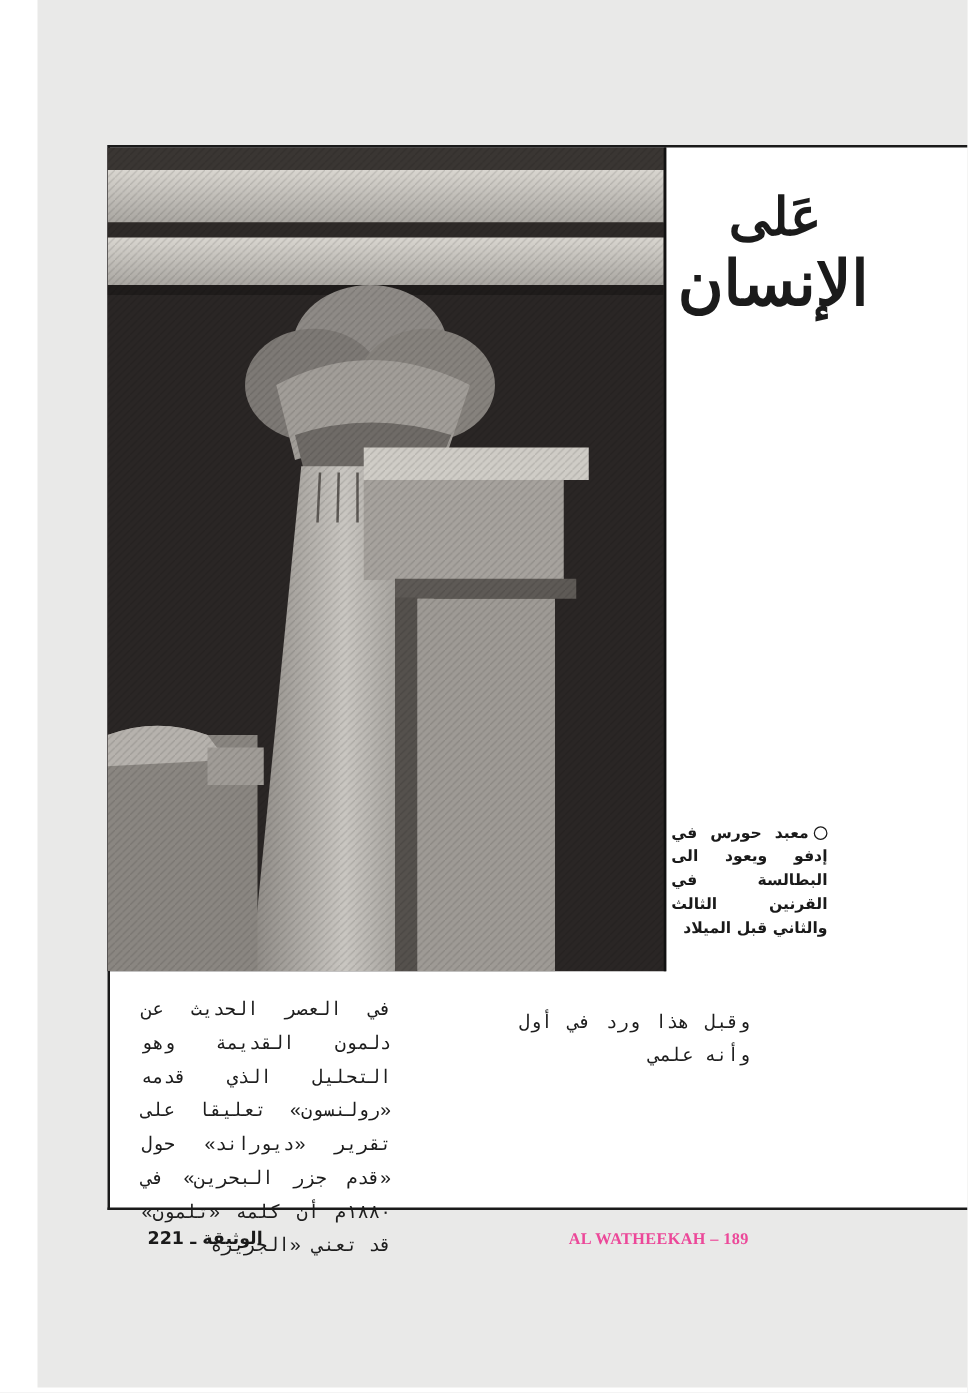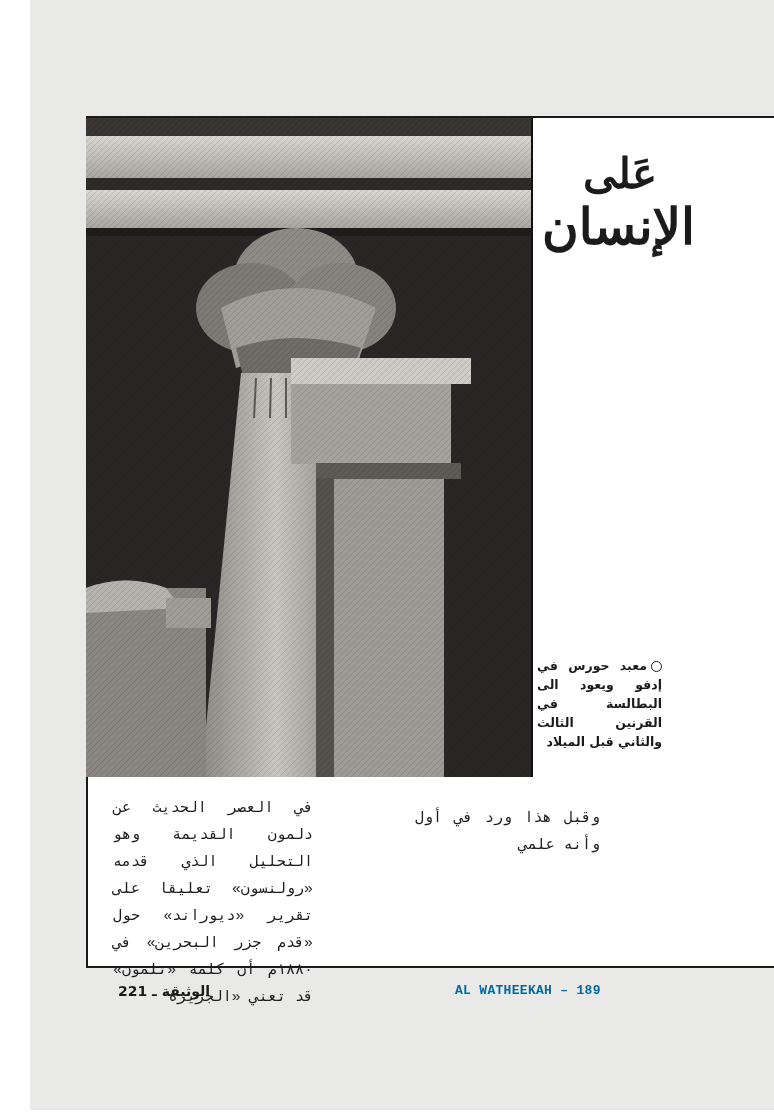--- a/index.html
+++ b/index.html
@@ -54,22 +54,22 @@
   .col-right { left:415px; width:185px; }
   .col-left { left:113px; width:200px; }
   .col-right .gap { height:10px; }
   .footer-ar {
     position:absolute; left:118px; top:983px;
     direction:rtl; font-family:"DejaVu Sans", sans-serif; font-weight:bold;
     font-size:14px; color:#1a1a1a;
   }
   .footer-en {
     position:absolute; left:455px; top:983px;
-    font-family:Liberation Mono, monospace; font-weight:bold;
-    font-size:13px; color:#0369a1; letter-spacing:0.3px;
+    font-family:Liberation Serif, serif; font-weight:bold;
+    font-size:13px; color:#ec4899; letter-spacing:0.3px;
   }
 </style>
 </head>
 <body>
 
 <div class="page"></div>
 
 <div class="panel"></div>
 
 <div class="photo" title="Temple of Horus column capital, Edfu">

